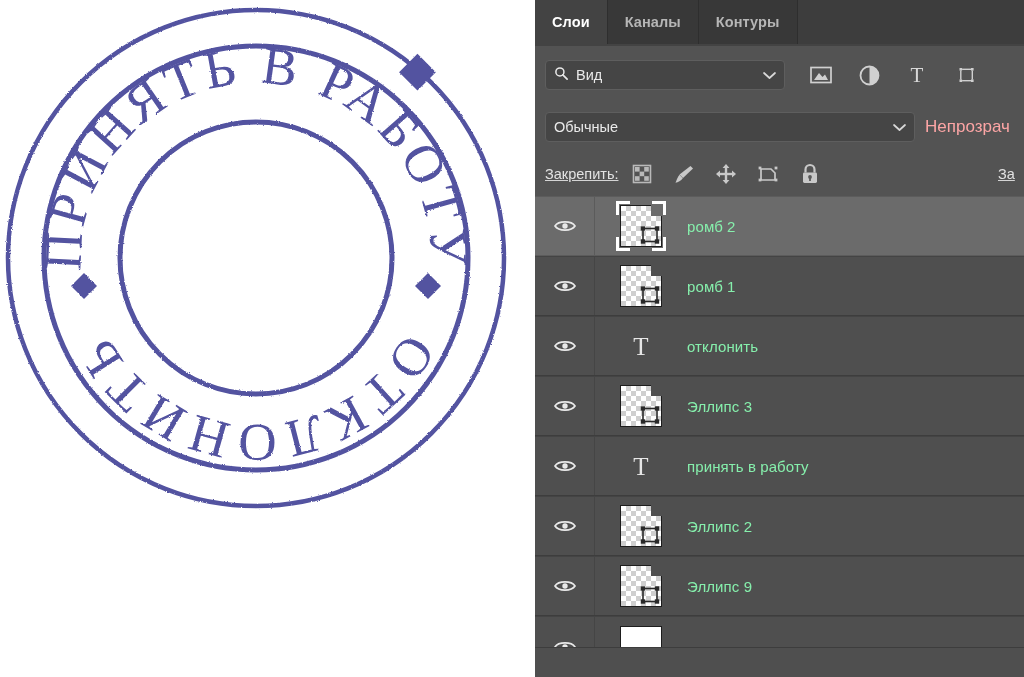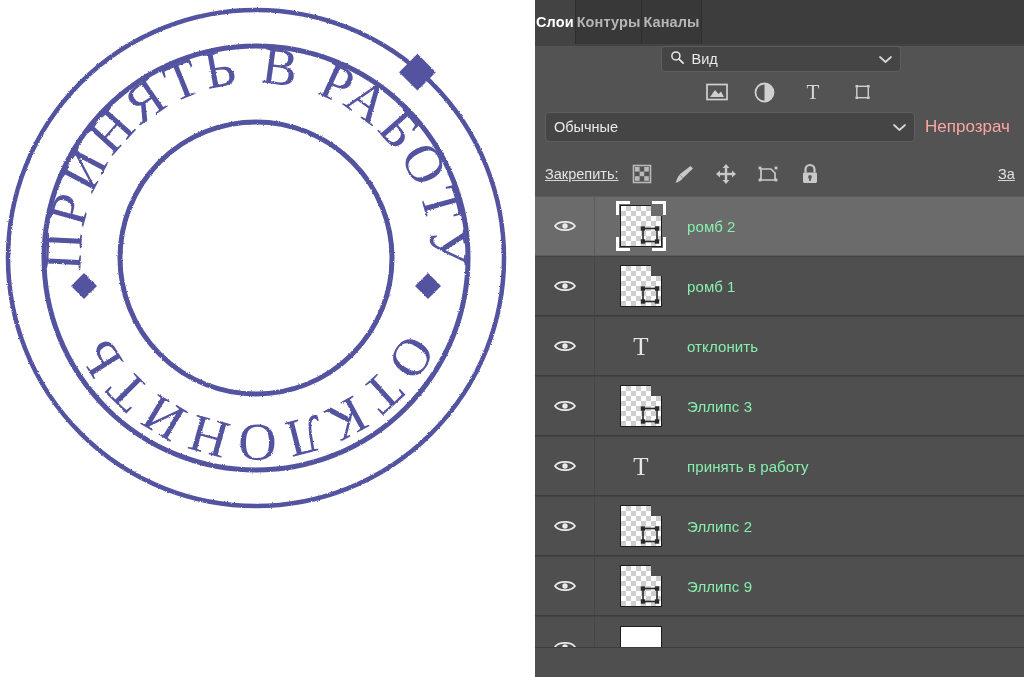--- a/index.html
+++ b/index.html
@@ -23,33 +23,33 @@
     position:relative;width:489px;height:677px;flex:0 0 489px;
     background:#535353;color:#d4d4d4;font-size:14px;
   }
 
   
   .tabbar{
     height:44px;background:#383838;display:flex;align-items:stretch;
     border-bottom:2px solid #2c2c2c;position:relative;
   }
   .tab{
-    display:flex;align-items:center;padding:0 1px;font-size:14.5px;font-weight:bold;
+    display:flex;align-items:center;padding:0 17px;font-size:14.5px;font-weight:bold;
     color:#b6b6b6;background:#383838;border-right:1px solid #2e2e2e;
     letter-spacing:.1px;
   }
   .tab.active{background:#434343;color:#ffffff;}
   .tabbar-rest{flex:1;background:#3d3d3d;border-bottom:none;}
   .tabbar::after{
     content:"";position:absolute;left:0;right:0;bottom:-2px;height:2px;background:#434343;
   }
 
   
   .filterrow{
-    height:58px;background:#535353;display:flex;align-items:center;padding:0 8px 0 10px;gap:8px;flex-direction:column;
+    height:58px;background:#535353;display:flex;align-items:center;padding:0 8px 0 10px;gap:8px;
   }
   .filter-select{
     width:240px;height:30px;background:#454545;border:1px solid #5e5e5e;border-radius:4px;
     display:flex;align-items:center;padding:0 8px;gap:7px;box-sizing:border-box;
   }
   .filter-select .lbl{font-size:14.5px;color:#e9e9e9;flex:1;}
   .ficons{display:flex;align-items:center;gap:24px;margin-left:16px;}
   .ficon{width:24px;height:24px;display:flex;align-items:center;justify-content:center;color:#d0d0d0;}
 
   
@@ -149,24 +149,24 @@
     </div>
   </div>
 
   <div class="panel">
 
     <div class="tabbar">
       <div class="tab active">
         <span>Слои</span>
       </div>
       <div class="tab">
+        <span>Каналы</span>
+      </div>
+      <div class="tab">
         <span>Контуры</span>
-      </div>
-      <div class="tab">
-        <span>Каналы</span>
       </div>
       <div class="tabbar-rest"></div>
     </div>
 
     <div class="filterrow">
       <div class="filter-select">
         <span>
           <svg width="15" height="15" viewBox="0 0 16 16">
             <circle cx="6.3" cy="6.3" r="4.3" fill="none" stroke="#e9e9e9" stroke-width="1.6"></circle>
             <line x1="9.4" y1="9.4" x2="14" y2="14" stroke="#e9e9e9" stroke-width="1.8" stroke-linecap="round"></line>

